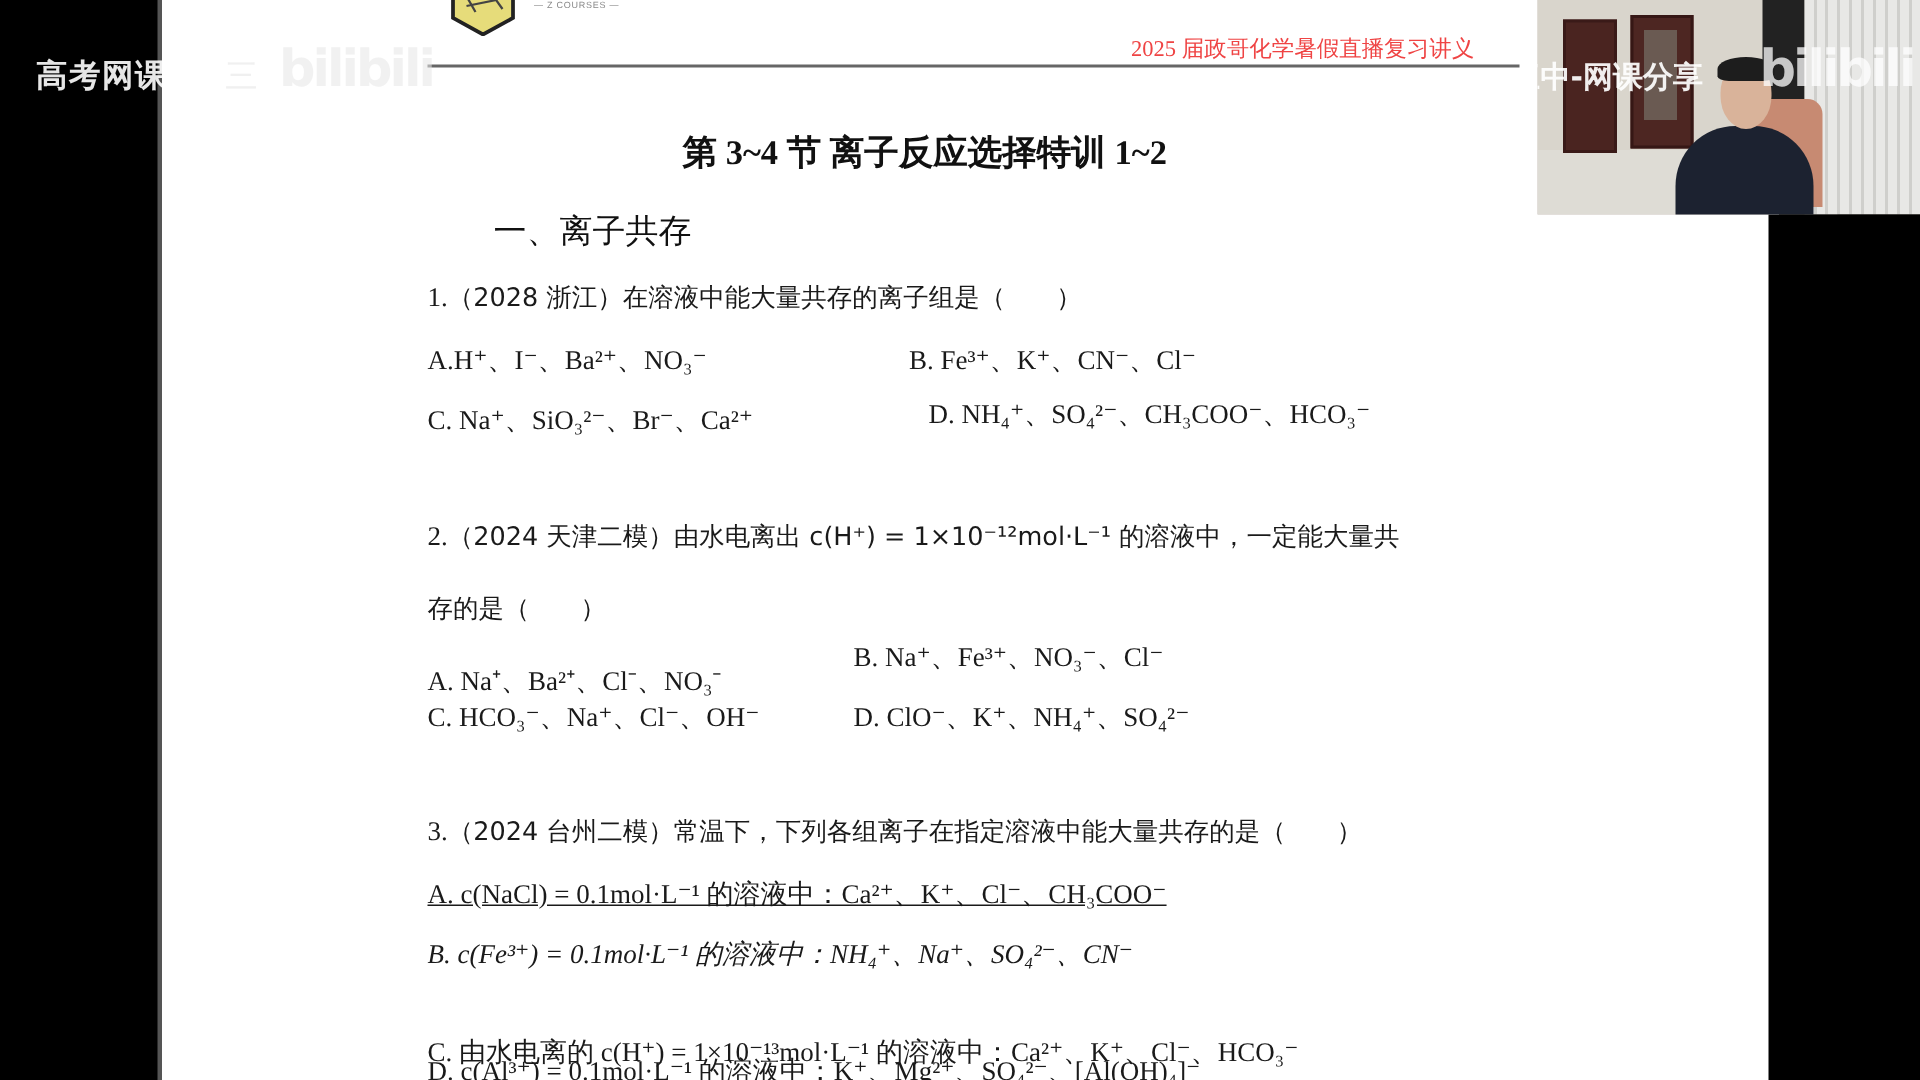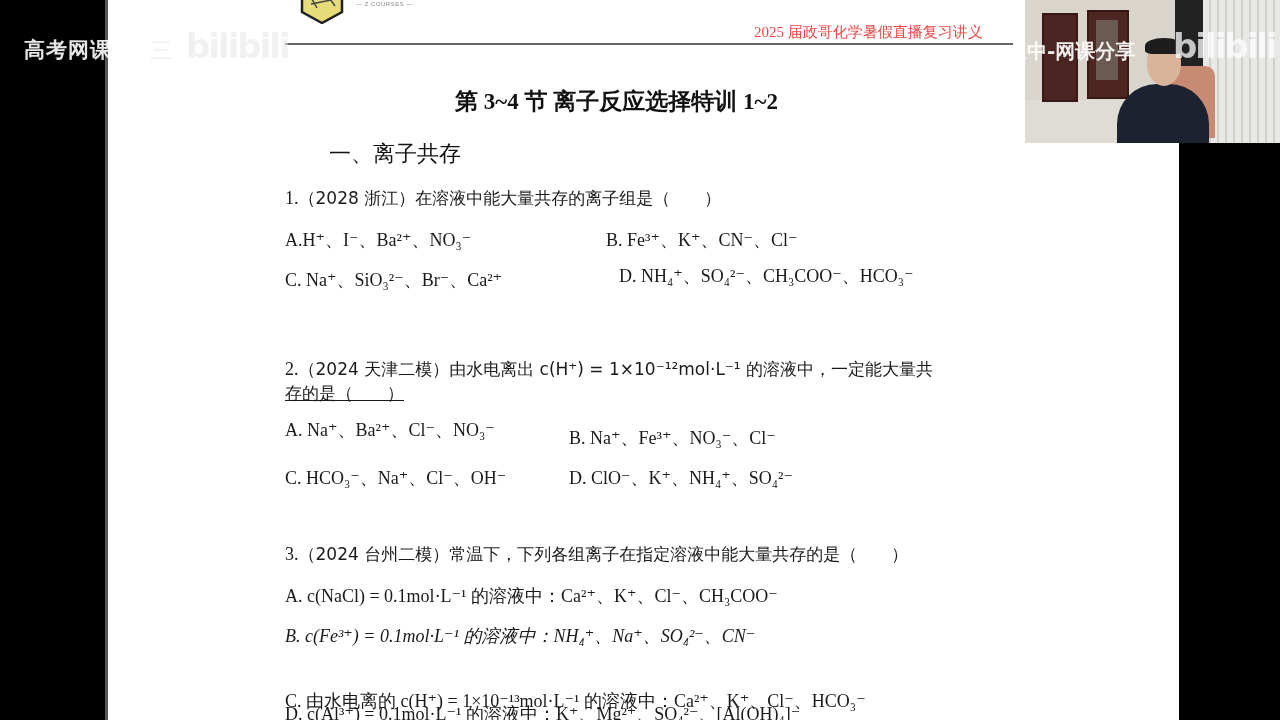--- a/index.html
+++ b/index.html
@@ -84,33 +84,33 @@
 <div class="section">一、离子共存</div>
 
 <div class="line" style="left:285px;top:187px;">
   <span>1.</span><span class="cjk">（2028 浙江）</span><span class="cjk">在溶液中能大量共存的离子组是（　　）</span>
 </div>
 <div class="line" style="left:285px;top:228px;">A.H⁺、I⁻、Ba²⁺、NO₃⁻</div>
 <div class="line" style="left:606px;top:228px;">B.   Fe³⁺、K⁺、CN⁻、Cl⁻</div>
 <div class="line" style="left:285px;top:268px;">C. Na⁺、SiO₃²⁻、Br⁻、Ca²⁺</div>
 <div class="line" style="left:600px;top:264px;margin-left:19px;">D.   NH₄⁺、SO₄²⁻、CH₃COO⁻、HCO₃⁻</div>
 
-<div class="line" style="left:285px;top:346px;margin-top:12px;">
+<div class="line" style="left:285px;top:346px;">
   <span>2.</span><span class="cjk">（2024 天津二模）</span><span class="cjk">由水电离出 c(H⁺) = 1×10⁻¹²mol·L⁻¹ 的溶液中，一定能大量共</span>
 </div>
-<div class="line cjk" style="left:285px;top:382px;text-decoration:underline;">存的是（　　）</div>
-<div class="line" style="left:285px;top:418px;">A. Na⁺、Ba²⁺、Cl⁻、NO₃⁻</div>
+<div class="line cjk" style="left:285px;top:394px;">存的是（　　）</div>
+<div class="line" style="left:285px;top:441px;font-family:Liberation Serif, serif;">A. Na⁺、Ba²⁺、Cl⁻、NO₃⁻</div>
 <div class="line" style="left:569px;top:426px;">B. Na⁺、Fe³⁺、NO₃⁻、Cl⁻</div>
 <div class="line" style="left:285px;top:466px;">C. HCO₃⁻、Na⁺、Cl⁻、OH⁻</div>
 <div class="line" style="left:569px;top:466px;">D. ClO⁻、K⁺、NH₄⁺、SO₄²⁻</div>
 
 <div class="line" style="left:285px;top:543px;">
   <span>3.</span><span class="cjk">（2024 台州二模）</span><span class="cjk">常温下，下列各组离子在指定溶液中能大量共存的是（　　）</span>
 </div>
-<div class="line" style="left:285px;top:584px;">A. c(NaCl) = 0.1mol·L⁻¹ 的溶液中：Ca²⁺、K⁺、Cl⁻、CH₃COO⁻</div>
+<div class="line" style="left:285px;top:584px;text-decoration:underline;">A. c(NaCl) = 0.1mol·L⁻¹ 的溶液中：Ca²⁺、K⁺、Cl⁻、CH₃COO⁻</div>
 <div class="line" style="left:285px;top:624px;font-style:italic;">B. c(Fe³⁺) = 0.1mol·L⁻¹ 的溶液中：NH₄⁺、Na⁺、SO₄²⁻、CN⁻</div>
 <div class="line" style="left:285px;top:689px;">C.  由水电离的 c(H⁺) = 1×10⁻¹³mol·L⁻¹ 的溶液中：Ca²⁺、K⁺、Cl⁻、HCO₃⁻</div>
 <div class="line" style="left:285px;top:702px;">D. c(Al³⁺) = 0.1mol·L⁻¹ 的溶液中：K⁺、Mg²⁺、SO₄²⁻、[Al(OH)₄]⁻</div>
 
 <div class="wm-left">高考网课</div>
 <div class="wm-eq">三</div>
 <div class="wm-logo-left">bilibili</div>
 
 <div class="cam">
   <div class="wall"></div>

